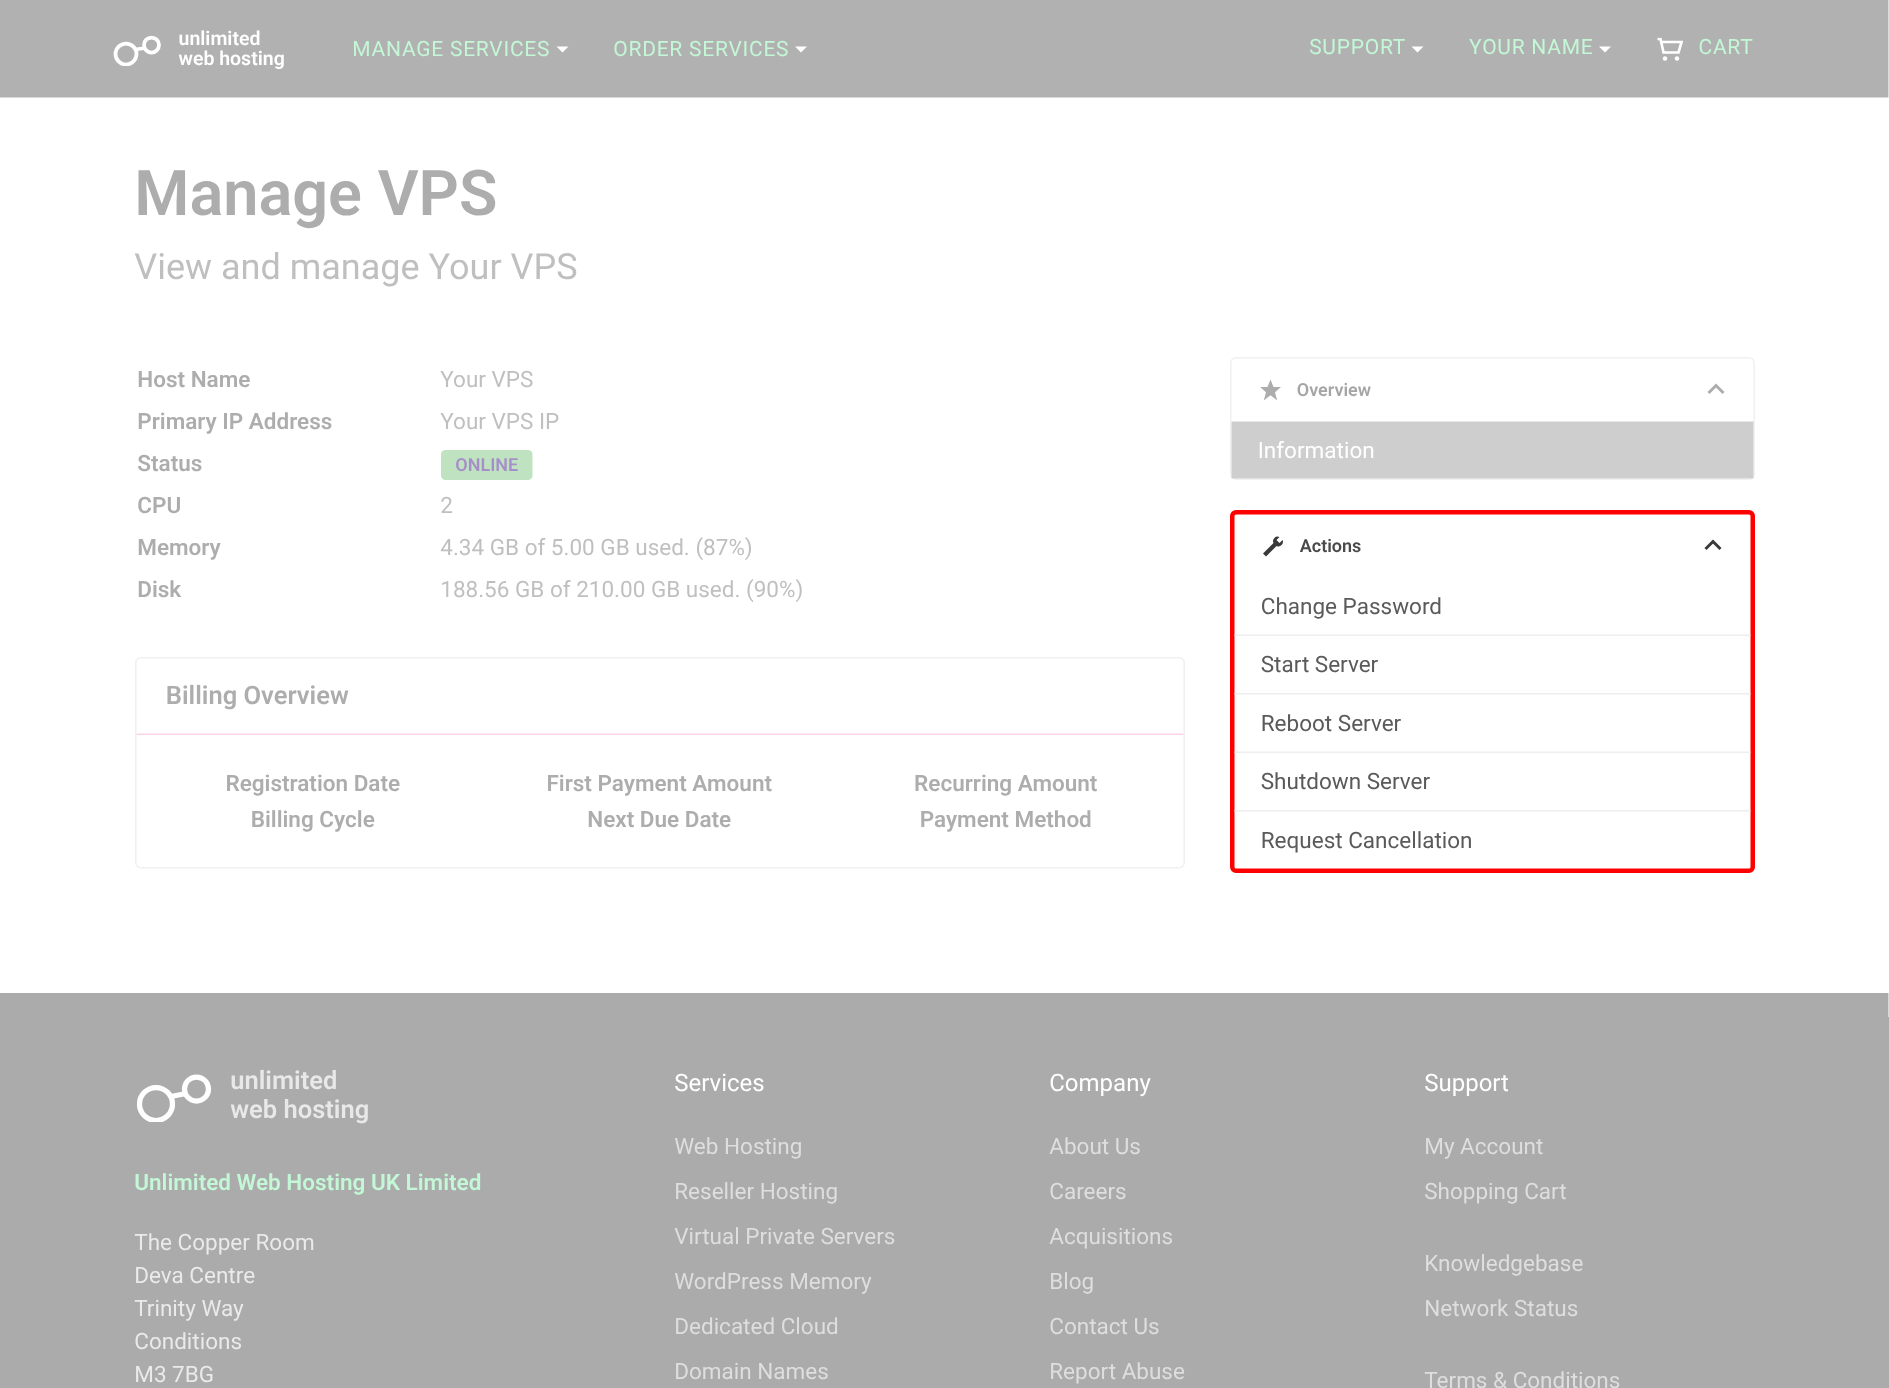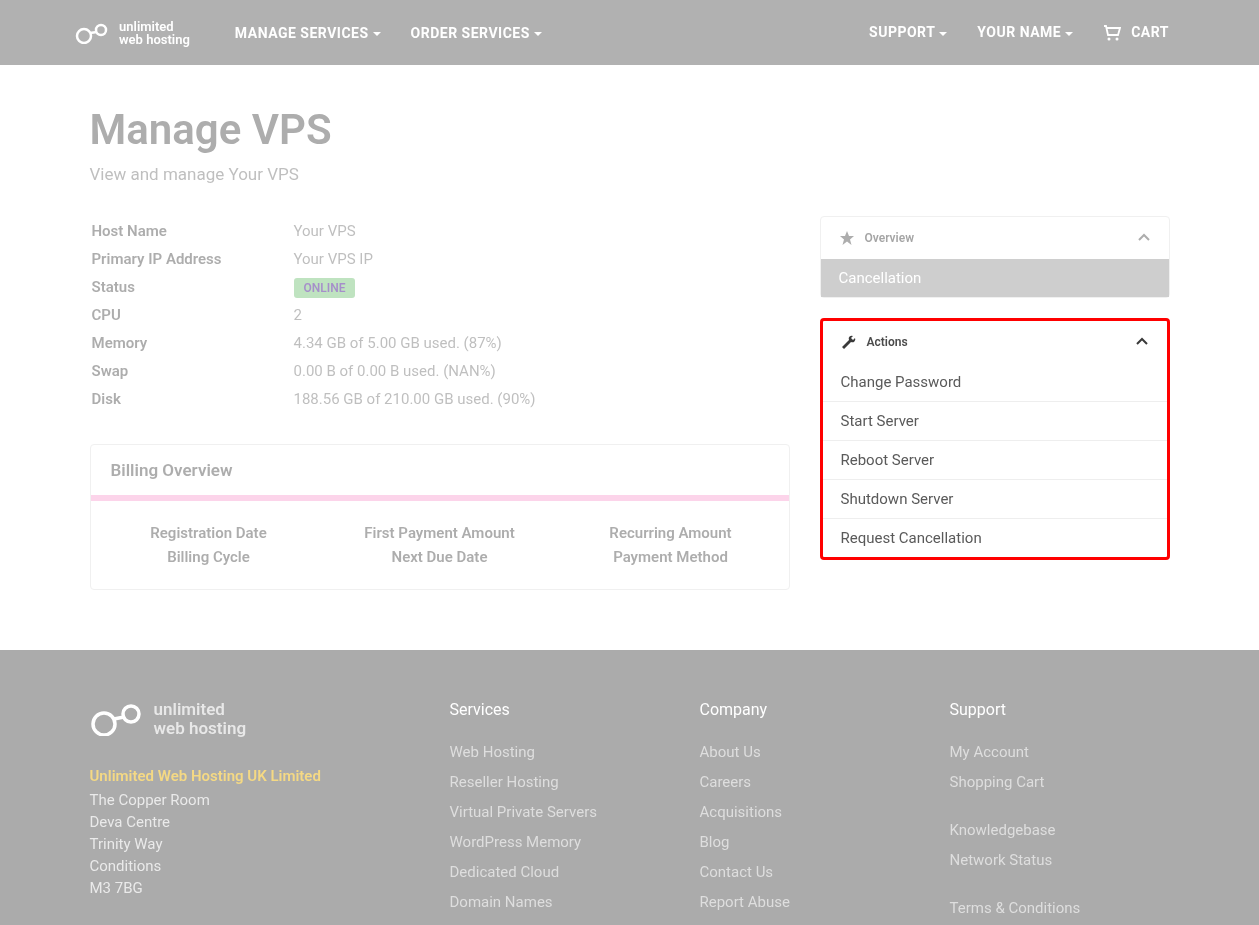--- a/index.html
+++ b/index.html
@@ -5,55 +5,55 @@
 * { margin: 0; padding: 0; box-sizing: border-box; }
 body { font-family: -apple-system, BlinkMacSystemFont, "Segoe UI", Roboto, sans-serif; background: #fff; width: 1259px; position: relative; }
 .dim-overlay { position: absolute; top: 0; left: 0; right: 0; bottom: 0; background: rgba(255,255,255,0.5); pointer-events: none; z-index: 1; }
 .navbar { background: #636363; color: #fff; height: 65px; display: flex; align-items: center; padding: 0 75px; }
 .logo { display: flex; align-items: center; margin-right: 30px; }
 .logo-icon { display: inline-block; margin-right: 8px; }
 .logo-text { font-size: 13px; line-height: 1; font-weight: 600; }
 .logo-text .line1 { display: block; }
 .logo-text .line2 { display: block; }
 .nav-menu { display: flex; flex: 1; }
-.nav-item { color: #ffffff; font-weight: 700; font-size: 14px; padding: 10px 15px; cursor: pointer; letter-spacing: 0.5px; }
+.nav-item { color: #86efac; font-weight: 400; font-size: 14px; padding: 10px 15px; cursor: pointer; letter-spacing: 0.5px; }
 .nav-item .caret::after { content: ""; display: inline-block; margin-left: 4px; border-top: 4px solid #fff; border-left: 4px solid transparent; border-right: 4px solid transparent; vertical-align: middle; }
 .nav-right { display: flex; align-items: center; }
 .container { max-width: 1110px; margin: 0 auto; padding: 40px 15px 60px; }
 .page-title { font-size: 42px; font-weight: 600; color: #5a5a5a; margin-bottom: 10px; }
-.page-subtitle { font-size: 17px; color: #7e7e7e; margin-bottom: 32px; }
+.page-subtitle { font-size: 24px; color: #7e7e7e; margin-bottom: 46px; }
 .main-row { display: flex; gap: 30px; }
 .main-col { flex: 1; }
 .side-col { width: 350px; }
 .details-table { width: 100%; }
 .details-table tr td { padding: 4px 0; font-size: 15px; }
 .details-table tr td:first-child { text-align: left; font-weight: 600; color: #5a5a5a; padding-right: 20px; width: 200px; }
 .details-table tr td:last-child { color: #7e7e7e; margin-left: 32px; }
 .badge-online { background: #7fc681; color: #4c1d95; font-size: 12px; font-weight: 600; padding: 3px 10px; border-radius: 3px; }
 .billing-card { border: 1px solid #e0e0e0; border-radius: 4px; margin-top: 30px; }
-.billing-header { padding: 15px 20px; font-size: 17px; font-weight: 600; color: #5a5a5a; border-bottom: 6px solid #f9a8d4; }
+.billing-header { padding: 15px 20px; font-size: 17px; font-weight: 600; color: #5a5a5a; border-bottom: 1px solid #f9a8d4; }
 .billing-body { padding: 20px; display: flex; gap: 35px; }
 .billing-col { flex: 1; text-align: center; }
 .billing-col div { font-weight: 600; color: #5a5a5a; font-size: 15px; padding: 3px 0; }
 .side-card { border: 1px solid #e0e0e0; border-radius: 4px; margin-bottom: 20px; background: #fff; }
 .side-card-header { padding: 13px 18px; font-size: 12px; font-weight: 600; color: #4a4a4a; display: flex; align-items: center; cursor: pointer; }
 .side-card-header .icon { margin-right: 10px; width: 16px; height: 16px; display: inline-flex; align-items: center; justify-content: center; }
 .side-card-header .chev { margin-left: auto; }
 .side-subitem { background: #9d9d9d; color: #fff; padding: 10px 18px; font-size: 15px; cursor: pointer; }
 .actions-card { border: 3px solid #f00; position: relative; z-index: 5; }
 .actions-list { padding: 0; }
 .actions-list .action-item { padding: 10px 18px; font-size: 15px; color: #5a5a5a; border-top: 1px solid #eee; cursor: pointer; }
 .actions-list .action-item:first-child { border-top: none; }
 .footer { background: #565656; color: #d0d0d0; padding: 50px 0 40px; }
 .footer-container { max-width: 1110px; margin: 0 auto; padding: 0 15px; display: flex; gap: 30px; }
 .footer-col { flex: 1; }
 .footer-col.addr { flex: 1.5; }
 .footer-logo { display: flex; align-items: center; margin-bottom: 30px; }
 .footer-logo .logo-text { font-size: 17px; line-height: 1.1; }
-.footer-company-name { font-weight: 600; color: #eab308; font-size: 15px; margin-bottom: 4px; }
+.footer-company-name { font-weight: 600; color: #86efac; font-size: 15px; margin-bottom: 20px; }
 .footer-addr-line { font-size: 15px; color: #d5d5d5; padding: 2px 0; }
 .footer-heading { color: #fff; font-size: 16px; font-weight: 400; margin-bottom: 18px; }
 .footer-link { display: block; color: #bdbdbd; font-size: 15px; padding: 6px 0; cursor: pointer; }
 .footer-gap { height: 18px; }
 svg { display: block; }
 </style>
 </head>
 <body>
 
 <div class="navbar">
@@ -110,24 +110,20 @@
               <td>Status</td>
               <td><span class="badge-online">ONLINE</span></td>
             </tr>
         <tr>
               <td>CPU</td>
               <td>2</td>
             </tr>
         <tr>
               <td>Memory</td>
               <td>4.34 GB of 5.00 GB used. (87%)</td>
-            </tr>
-        <tr>
-              <td>Swap</td>
-              <td>0.00 B of 0.00 B used. (NAN%)</td>
             </tr>
         <tr>
               <td>Disk</td>
               <td>188.56 GB of 210.00 GB used. (90%)</td>
             </tr>
       </tbody>
         </table>
 
       <div class="billing-card">
         <div class="billing-header">Billing Overview</div>
@@ -156,21 +152,21 @@
                 <path d="M8 1 L10 6 L15 6 L11 9.5 L12.5 15 L8 11.5 L3.5 15 L5 9.5 L1 6 L6 6 Z" fill="#5a5a5a"></path>
               </svg>
           </span>
           <span>Overview</span>
           <span class="chev">
             <svg width="14" height="14" viewBox="0 0 14 14">
                 <path d="M2 9 L7 4 L12 9" fill="none" stroke="#5a5a5a" stroke-width="2"></path>
               </svg>
           </span>
         </div>
-        <div class="side-subitem">Cancellation</div>
+        <div class="side-subitem">Information</div>
       </div>
 
       <div class="side-card actions-card">
         <div class="side-card-header">
           <span class="icon">
             <svg width="16" height="16" viewBox="0 0 16 16">
                 <path d="M14 4 A3 3 0 0 1 10 8 L3 15 L1 13 L8 6 A3 3 0 0 1 12 2 L10 4 L12 6 Z" fill="#3a3a3a"></path>
               </svg>
           </span>
           <span>Actions</span>

